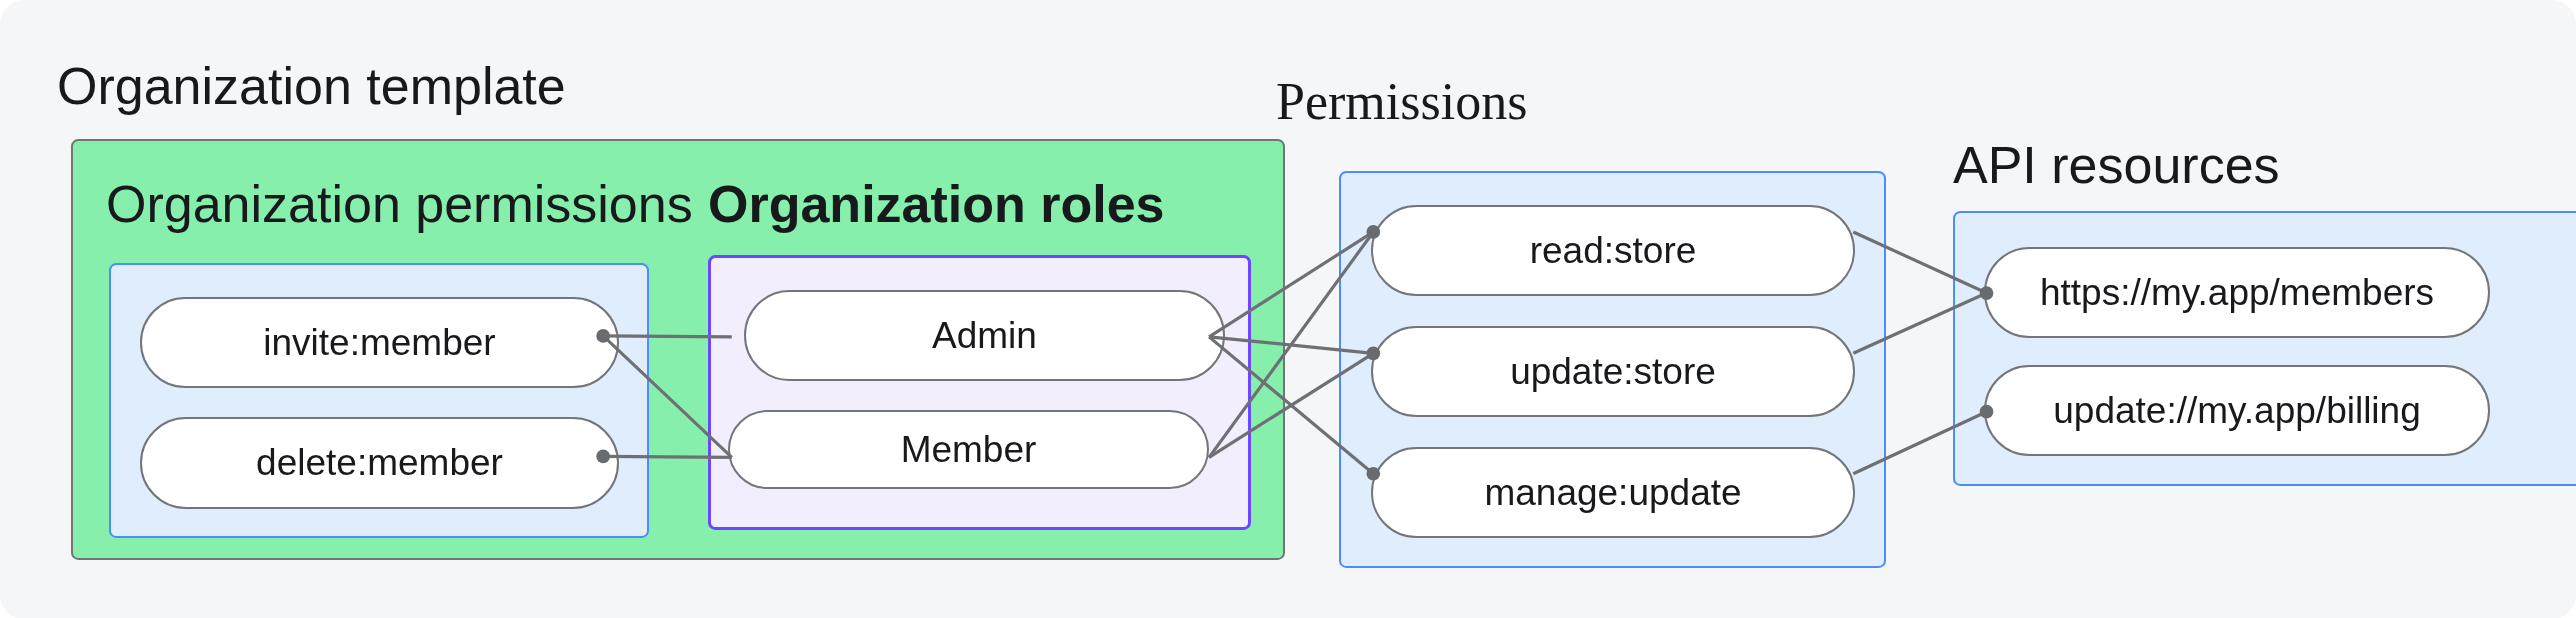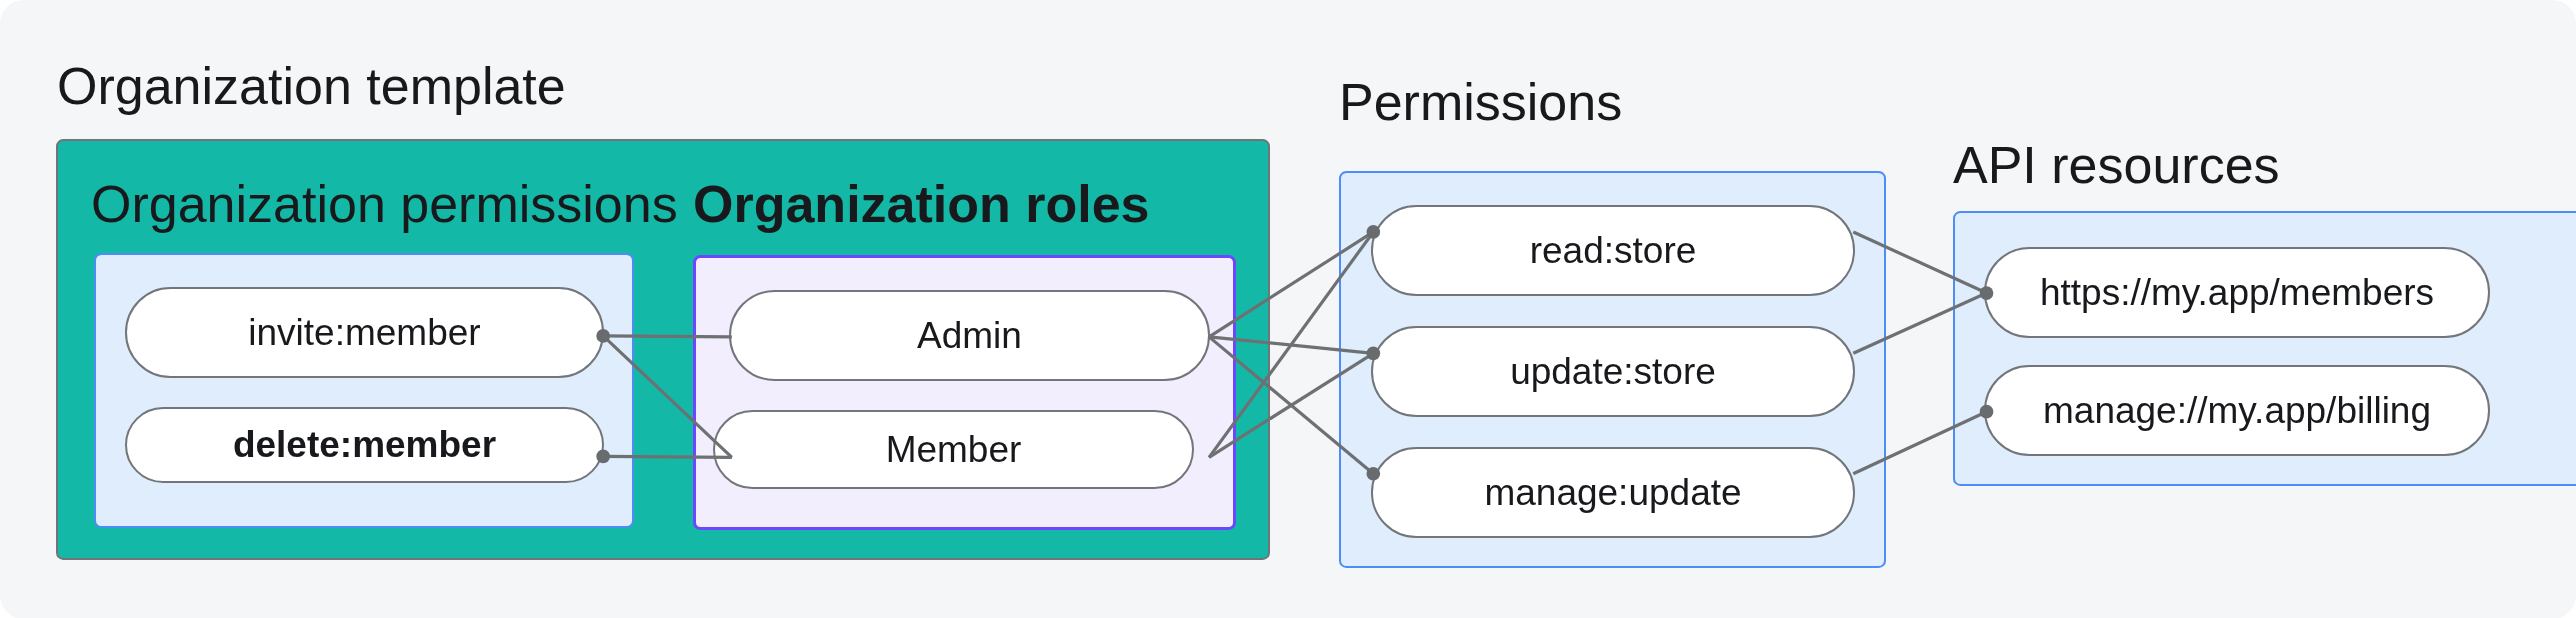--- a/index.html
+++ b/index.html
@@ -23,22 +23,23 @@
     color: #17191c;
     white-space: nowrap;
     letter-spacing: 0px;
   }
   .box {
     position: absolute;
     box-sizing: border-box;
     border-radius: 7.3px;
   }
   .box.gray {
-    background: #14b8a6;
+    background: #86efac;
     border: 2.7px solid #717578;
+    margin-left: 15px;
   }
   .box.blue {
     background: #e0edfc;
     border: 2.7px solid #4c8df7;
   }
   .box.purple {
     background: #f3eefd;
     border: 3.7px solid #6c47ff;
   }
   .pill {
@@ -70,61 +71,61 @@
 <div id="canvas">
 
   <div class="heading" style="left:57px; top:60px;">Organization template</div>
 
   <div class="box gray" style="left:56px; top:139px; width:1214px; height:421px;">
 
     <div class="heading" style="left:33px; top:37px;">Organization permissions</div>
 
     <div class="heading" style="left:635px; top:37px;font-weight:bold;">Organization roles</div>
 
-    <div class="box blue" style="left:36px; top:112px; width:540px; height:275px;text-align:right;">
+    <div class="box blue" style="left:36px; top:122px; width:540px; height:275px;text-align:right;">
       <div class="pill" style="left:29px; top:32px; width:479px; height:91px;">
         <span>invite:member</span>
       </div>
-      <div class="pill" style="left:29px; top:152px; width:479px; height:76px;font-weight:bold;">
+      <div class="pill" style="left:29px; top:152px; width:479px; height:92px;">
         <span>delete:member</span>
       </div>
     </div>
 
     <div class="box purple" style="left:635px; top:114px; width:543px; height:275px;">
       <div class="pill" style="left:33px; top:32px; width:481px; height:91px;">
         <span>Admin</span>
       </div>
       <div class="pill" style="left:17px; top:152px; width:481px; height:79px;">
         <span>Member</span>
       </div>
     </div>
   </div>
 
-  <div class="heading" style="left:1339px; top:76px;">Permissions</div>
+  <div class="heading" style="left:1276px; top:76px;font-family:Liberation Serif, serif;">Permissions</div>
 
   <div class="box blue" style="left:1339px; top:151px; width:547px; height:397px;margin-top:20px;">
     <div class="pill" style="left:30px; top:32px; width:484px; height:91px;">
       <span>read:store</span>
     </div>
     <div class="pill" style="left:30px; top:153px; width:484px; height:91px;">
       <span>update:store</span>
     </div>
     <div class="pill" style="left:30px; top:274px; width:484px; height:91px;">
       <span>manage:update</span>
     </div>
   </div>
 
   <div class="heading" style="left:1953px; top:139px;">API resources</div>
 
   <div class="box blue" style="left:1953px; top:211px; width:659px; height:275px;">
     <div class="pill" style="left:29px; top:34px; width:506px; height:91px;">
       <span>https://my.app/members</span>
     </div>
     <div class="pill" style="left:29px; top:152px; width:506px; height:91px;">
-      <span>manage://my.app/billing</span>
+      <span>update://my.app/billing</span>
     </div>
   </div>
 
   <svg id="edges-svg" viewBox="0 0 2823 678" xmlns="http://www.w3.org/2000/svg">
       <line x1="661" y1="368" x2="802" y2="369" stroke="#6e7173" stroke-width="3.5"></line>
       <line x1="661" y1="368" x2="802" y2="501" stroke="#6e7173" stroke-width="3.5"></line>
       <line x1="661" y1="500" x2="802" y2="501" stroke="#6e7173" stroke-width="3.5"></line>
       <line x1="1325" y1="369" x2="1505" y2="254" stroke="#6e7173" stroke-width="3.5"></line>
       <line x1="1325" y1="369" x2="1505" y2="387" stroke="#6e7173" stroke-width="3.5"></line>
       <line x1="1325" y1="369" x2="1505" y2="519" stroke="#6e7173" stroke-width="3.5"></line>

